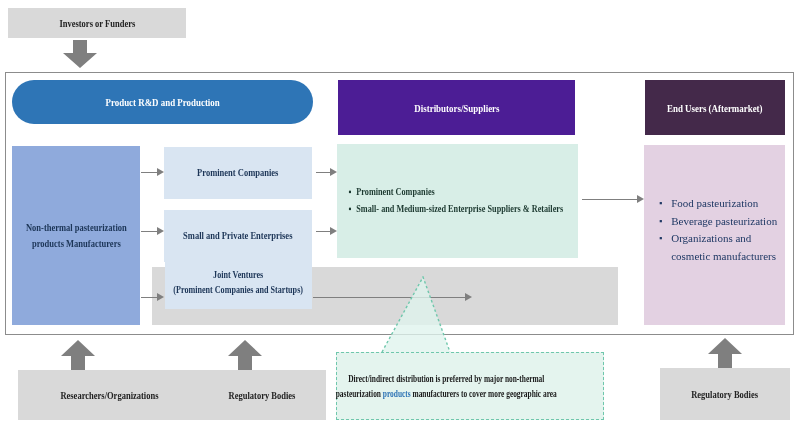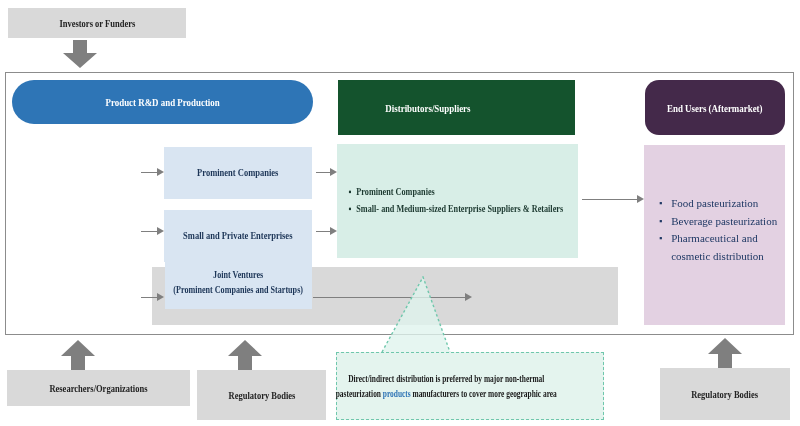--- a/index.html
+++ b/index.html
@@ -4,21 +4,21 @@
 <style>
   html,body{margin:0;padding:0;background:#fff;}
   .stage{position:relative;width:800px;height:426px;background:#ffffff;
          font-family:Liberation Serif, serif;overflow:hidden;padding-left:8px;}
   .abs{position:absolute;}
   .box{position:absolute;display:flex;align-items:center;justify-content:center;
        text-align:center;box-sizing:border-box;}
   .graybox{background:#d9d9d9;color:#222222;font-weight:700;font-size:10.5px;}
   .hdr{color:#ffffff;font-weight:700;font-size:11px;}
   .hdr-prod{background:#2e75b6;}
-  .hdr-dist{background:#14532d;justify-content:flex-end;}
+  .hdr-dist{background:#4c1d95;}
   .hdr-end{background:#44294a;}
   .mfg{background:#8faadc;color:#1c3557;font-weight:700;font-size:10.5px;line-height:1.5;}
   .lblue{background:#d9e5f2;color:#1c3557;font-weight:700;font-size:10.5px;line-height:1.45;}
   .band{background:#d9d9d9;}
   .greenbox{background:#d8eee7;color:#1d3a31;}
   .pinkbox{background:#e3d1e2;color:#1f3864;}
   
   .cT{flex-shrink:0;width:124%;transform:scaleX(0.81);transform-origin:center;}
   .cL{transform:scaleX(0.82);transform-origin:left center;width:122%;}
   .cC{transform:scaleX(0.74);transform-origin:center;width:135%;margin-left:-17.5%;}
@@ -56,24 +56,30 @@
   </svg>
 
   <div class="container"></div>
 
   <div class="box hdr hdr-prod" style="left:12px;top:80px;width:301px;height:44px;border-radius:22px;">
     <span class="cT">Product R&amp;D and Production</span>
   </div>
   <div class="box hdr hdr-dist" style="left:338px;top:80px;width:237px;height:55px;">
     <span class="cT">Distributors/Suppliers</span>
   </div>
-  <div class="box hdr hdr-end" style="left:645px;top:80px;width:140px;height:55px;border-radius:14px;">
+  <div class="box hdr hdr-end" style="left:645px;top:80px;width:140px;height:55px;">
     <span class="cT">End Users (Aftermarket)</span>
   </div>
 
+  <div class="box mfg" style="left:12px;top:146px;width:128px;height:179px;">
+    <span class="cT">
+      <span style="display:block;">Non-thermal pasteurization</span>
+      <span style="display:block;">products Manufacturers</span>
+    </span>
+  </div>
 
   <div class="abs band" style="left:152px;top:267px;width:466px;height:58px;z-index:1;"></div>
 
   <div class="box lblue" style="left:164px;top:147px;width:148px;height:52px;z-index:2;">
     <span class="cT">Prominent Companies</span>
   </div>
   <div class="box lblue" style="left:164px;top:210px;width:148px;height:52px;z-index:2;">
     <span class="cT">Small and Private Enterprises</span>
   </div>
   <div class="box lblue" style="left:165px;top:256px;width:147px;height:53px;z-index:2;font-size:10px;">
@@ -101,21 +107,21 @@
       <div class="brow">
         <span class="bmark">▪</span>
         <span>Food pasteurization</span>
       </div>
       <div class="brow">
         <span class="bmark">▪</span>
         <span>Beverage pasteurization</span>
       </div>
       <div class="brow">
         <span class="bmark">▪</span>
-        <span>Pharmaceutical and cosmetic distribution</span>
+        <span>Organizations and cosmetic manufacturers</span>
       </div>
     </div>
   </div>
 
   <div class="arrow" style="left:141px;top:172px;width:16px;z-index:3;"></div>
   <div class="arrow" style="left:141px;top:231px;width:16px;z-index:3;"></div>
   <div class="arrow" style="left:141px;top:297px;width:16px;z-index:3;"></div>
   <div class="arrow" style="left:316px;top:172px;width:14px;z-index:3;"></div>
   <div class="arrow" style="left:316px;top:231px;width:14px;z-index:3;"></div>
   <div class="arrow" style="left:313px;top:297px;width:152px;z-index:3;"></div>
@@ -136,21 +142,21 @@
   <svg class="abs" style="left:61px;top:340px;" width="34" height="30" viewBox="0 0 34 30">
     <polygon points="17,0 34,16 24,16 24,30 10,30 10,16 0,16" fill="#7f7f7f"></polygon>
   </svg>
   <svg class="abs" style="left:228px;top:340px;" width="34" height="30" viewBox="0 0 34 30">
     <polygon points="17,0 34,16 24,16 24,30 10,30 10,16 0,16" fill="#7f7f7f"></polygon>
   </svg>
   <svg class="abs" style="left:708px;top:338px;" width="34" height="30" viewBox="0 0 34 30">
     <polygon points="17,0 34,16 24,16 24,30 10,30 10,16 0,16" fill="#7f7f7f"></polygon>
   </svg>
 
-  <div class="box graybox" style="left:7px;top:370px;width:183px;height:36px;">
+  <div class="box graybox" style="left:18px;top:370px;width:183px;height:50px;">
     <span class="cT">Researchers/Organizations</span>
   </div>
   <div class="box graybox" style="left:197px;top:370px;width:129px;height:50px;">
     <span class="cT">Regulatory Bodies</span>
   </div>
   <div class="box graybox" style="left:660px;top:368px;width:130px;height:52px;">
     <span class="cT">Regulatory Bodies</span>
   </div>
 
 </div>

